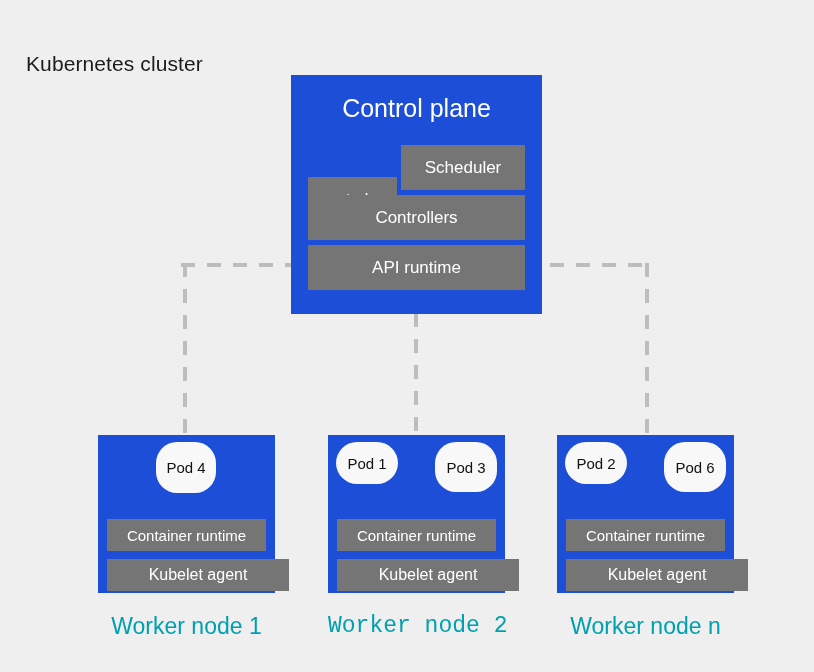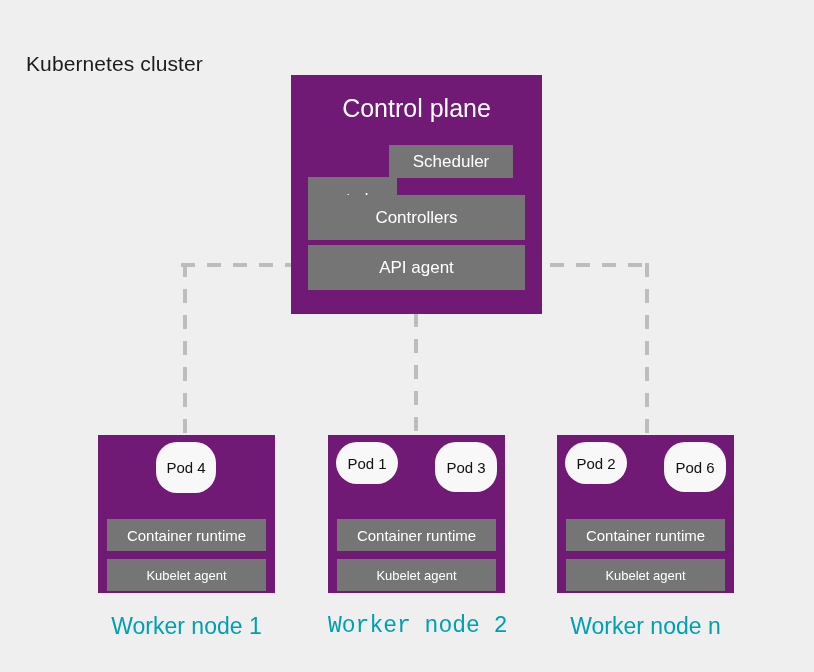--- a/index.html
+++ b/index.html
@@ -28,21 +28,21 @@
     font-size: 21px;
     color: #1c1c1c;
     letter-spacing: 0.1px;
     white-space: nowrap;
     margin-top: 32px;
   }
 
   
   .blue-box {
     position: absolute;
-    background: #701a75;
+    background: #1d4ed8;
     box-sizing: border-box;
   }
 
   
   #control-plane {
     left: 291px;
     top: 75px;
     width: 251px;
     height: 239px;
   }
@@ -61,21 +61,21 @@
     background: #757575;
     color: #ffffff;
     display: flex;
     align-items: center;
     justify-content: center;
     font-size: 17px;
     box-sizing: border-box;
     white-space: nowrap;
   }
   #cp-etcd      { left: 17px;  top: 70px;  width: 89px;  height: 45px; margin-top: 32px; }
-  #cp-scheduler { left: 98px; top: 70px;  width: 124px; height: 33px; }
+  #cp-scheduler { left: 110px; top: 70px;  width: 124px; height: 45px; }
   #cp-controllers { left: 17px; top: 120px; width: 217px; height: 45px; }
   #cp-apiserver   { left: 17px; top: 170px; width: 217px; height: 45px; }
 
   
   #worker-1 { left: 98px;  top: 435px; width: 177px; height: 158px; }
   #worker-2 { left: 328px; top: 435px; width: 177px; height: 158px; }
   #worker-3 { left: 557px; top: 435px; width: 177px; height: 158px; }
 
   .pod-box {
     position: absolute;
@@ -91,22 +91,22 @@
   }
   .pod-left   { left: 8px;  top: 7px; width: 62px; height: 42px; }
   .pod-right  { left: 107px; top: 7px; width: 62px; height: 50px; }
   .pod-center { left: 58px; top: 7px; width: 60px; height: 51px; }
 
   .node-runtime {
     left: 9px; top: 84px; width: 159px; height: 32px;
     font-size: 15px;
   }
   .node-kubelet {
-    left: 9px; top: 124px; width: 159px; height: 32px;
-    font-size: 13px;
+    left: 9px; top: 124px; width: 182px; height: 32px;
+    font-size: 16px;
   }
 
   .node-label {
     position: absolute;
     top: 613px;
     width: 177px;
     text-align: center;
     color: #00a0af;
     font-size: 23px;
     white-space: nowrap;
@@ -153,21 +153,21 @@
   <div class="dash-v" id="link-left-v"></div>
   <div class="dash-v" id="link-mid-v"></div>
   <div class="dash-h" id="link-right-h"></div>
   <div class="dash-v" id="link-right-v"></div>
 
   <div class="blue-box" id="control-plane">
     <div class="cp-title">Control plane</div>
     <div class="gray-box" id="cp-etcd">etcd</div>
     <div class="gray-box" id="cp-scheduler">Scheduler</div>
     <div class="gray-box" id="cp-controllers">Controllers</div>
-    <div class="gray-box" id="cp-apiserver">API agent</div>
+    <div class="gray-box" id="cp-apiserver">API runtime</div>
   </div>
 
   <div class="blue-box" id="worker-1">
     <div class="pod-box pod-center">Pod 4</div>
     <div class="gray-box node-runtime">Container runtime</div>
     <div class="gray-box node-kubelet">Kubelet agent</div>
   </div>
   <div class="node-label" id="label-1">Worker node 1</div>
 
   <div class="blue-box" id="worker-2">

